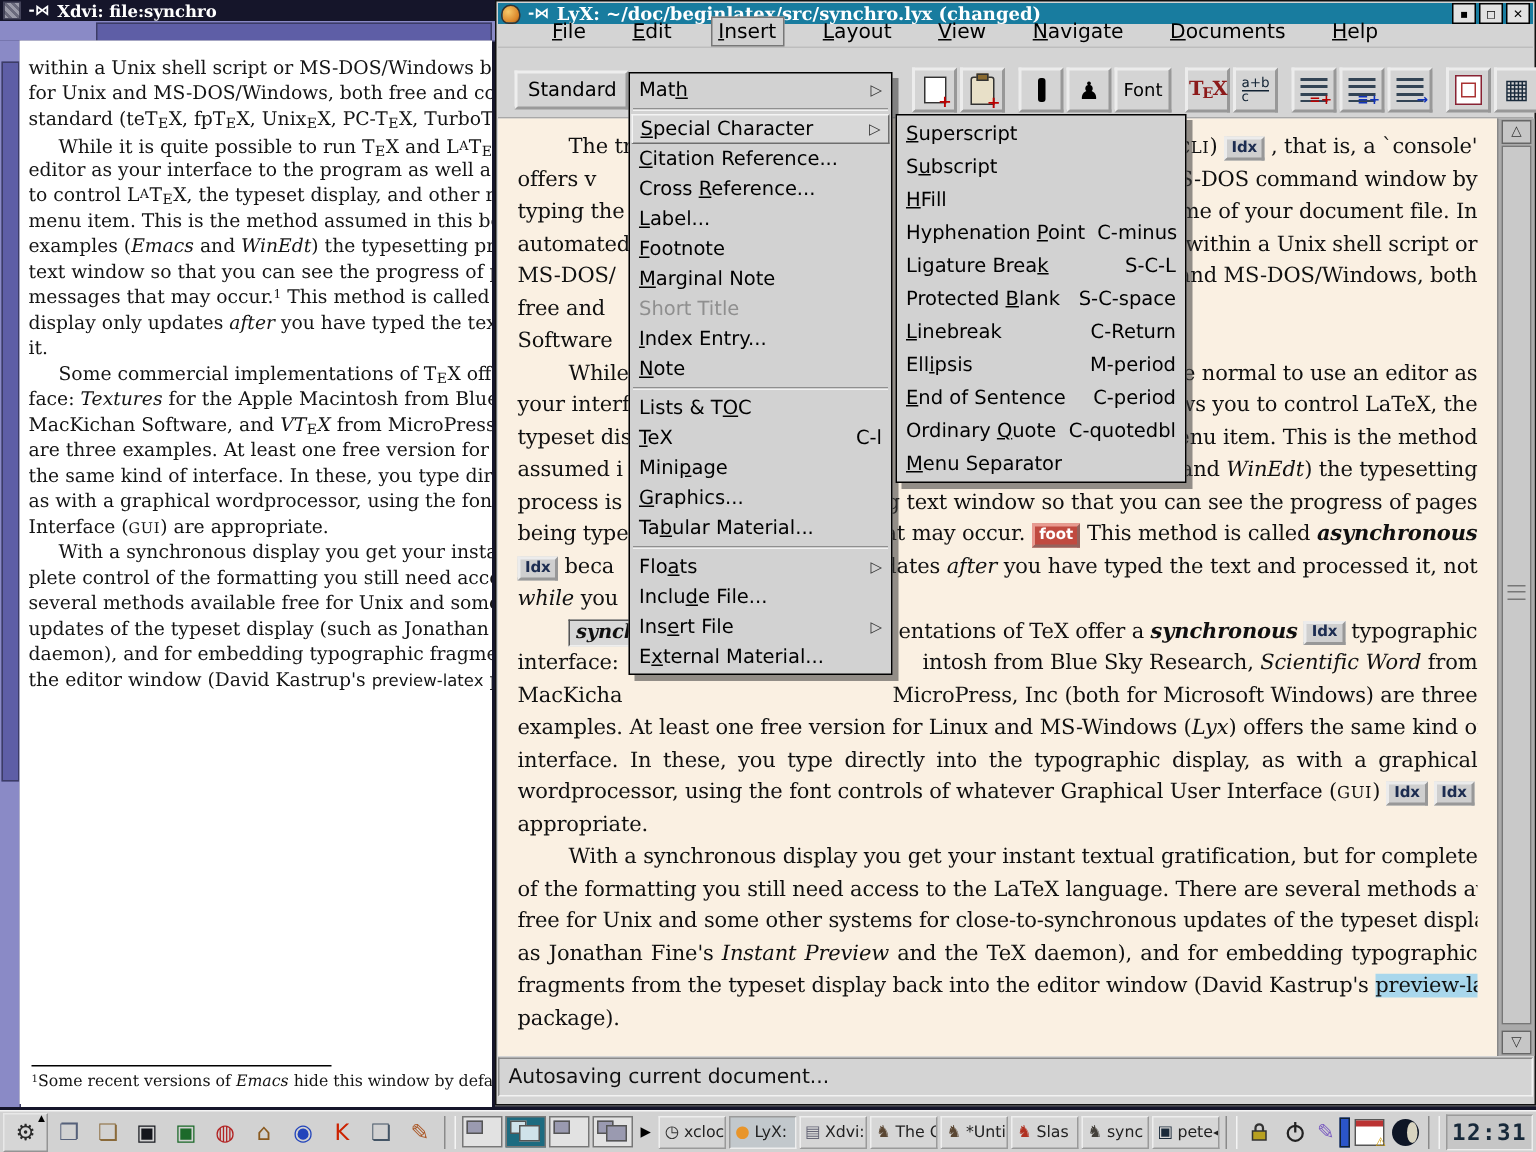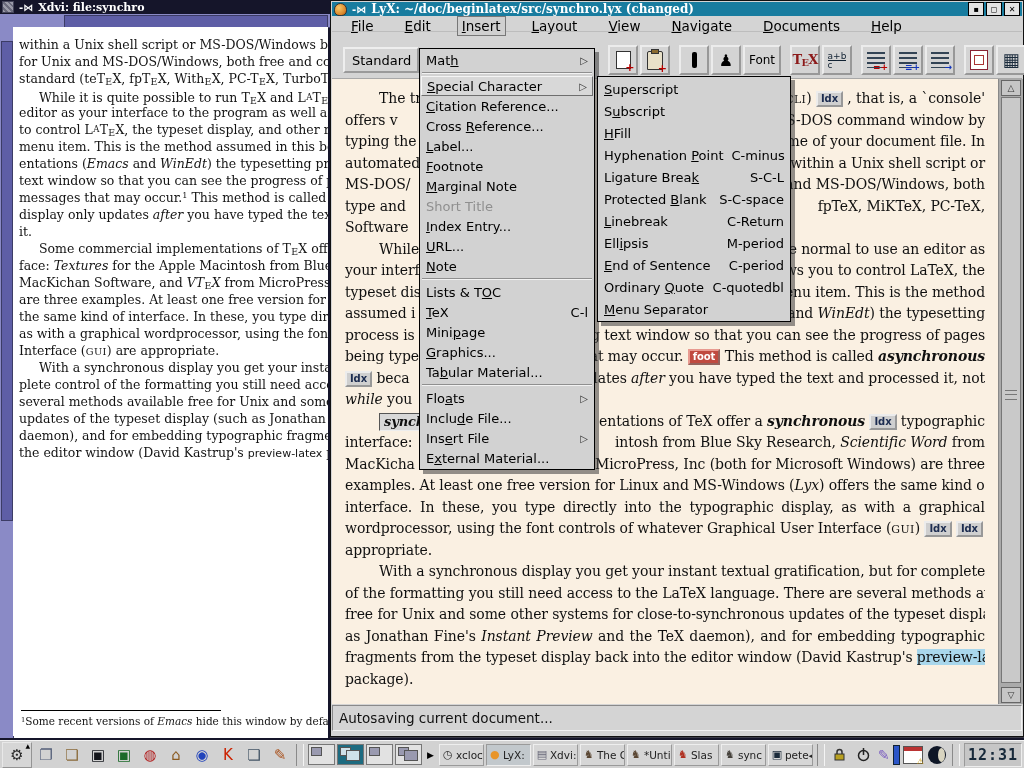--- a/index.html
+++ b/index.html
@@ -39,22 +39,22 @@
          border:1px solid;border-color:#555 #eee #eee #555;padding:0 4px 1px 4px}
 
   
   #lyx{left:330px;top:0;width:694px;height:737px;background:#d4d4d4;border:1px solid #111;box-sizing:border-box}
   #lyx-title{left:1px;top:1px;width:690px;height:14px;background:#187c9f;color:#fff;display:flex;align-items:center;gap:5px;
       font:bold 12px "DejaVu Serif",serif;white-space:nowrap}
   .lyxlogo{width:11px;height:11px;border-radius:50% 50% 40% 40%;background:radial-gradient(circle at 35% 35%,#f6c96a,#d98428 70%,#7a4a10);border:1px solid #333;margin-left:2px;flex:0 0 auto}
   #lyx-btns{margin-left:auto;display:flex;gap:2px;padding-right:2px}
   .tbtn{width:14px;height:12px;background:#e2e2e2;border:1px solid #000;color:#000;font:bold 8px "DejaVu Sans",sans-serif;
         display:flex;align-items:center;justify-content:center}
-  #lyx-menubar{left:1px;top:15px;width:690px;height:16px;background:#d4d4d4;display:flex;align-items:flex-start;gap:21px;
-      padding-left:14px;font:13.5px "DejaVu Sans",sans-serif;color:#000;border-bottom:1px solid #bdbdbd;box-sizing:border-box}
+  #lyx-menubar{left:1px;top:15px;width:690px;height:16px;background:#d4d4d4;display:flex;align-items:flex-end;gap:21px;
+      padding-left:31px;font:13.5px "DejaVu Sans",sans-serif;color:#000;border-bottom:1px solid #bdbdbd;box-sizing:border-box}
   .mb-item{padding:2px 5px;white-space:nowrap}
   .mb-item.pressed{border:1px solid #777;background:#d0d0d0;padding:1px 4px}
   .uu{text-decoration:underline}
   #lyx-toolbar{left:1px;top:41px;width:690px;height:37px;background:#d4d4d4;border-bottom:1px solid #a8a8a8;box-sizing:border-box}
   #layout-combo{left:11px;top:5px;width:76px;height:26px;background:#d4d4d4;border:2px outset #eee;
       font:13px "DejaVu Sans",sans-serif;display:flex;align-items:center;padding-left:7px;box-sizing:border-box}
   #tb-icons{left:276px;top:3px;display:flex;gap:2px;align-items:center}
   .tbi{width:30px;height:30px;background:#d4d4d4;border:2px outset #ececec;display:flex;align-items:center;justify-content:center;box-sizing:border-box;flex:0 0 auto}
   .tbi.wide{width:38px}
   .tbsep{width:5px;height:28px}
@@ -147,26 +147,26 @@
   </div>
   <div id="xdvi-hscroll" class="abs">
     <div id="xdvi-hthumb" class="abs"></div>
   </div>
   <div id="xdvi-vscroll" class="abs">
     <div id="xdvi-vthumb" class="abs"></div>
   </div>
   <div id="xdvi-page" class="abs">
       <div class="xline" style="top: 10px;"><span class="">within a Unix shell script or MS-DOS/Windows batch f</span></div>
       <div class="xline" style="top: 27px;"><span class="">for Unix and MS-DOS/Windows, both free and comm</span></div>
-      <div class="xline" style="top: 44px;"><span class="">standard (teT</span><span class="txe">E</span><span class="">X, fpT</span><span class="txe">E</span><span class="">X, With</span><span class="txe">E</span><span class="">X, PC-T</span><span class="txe">E</span><span class="">X, TurboT</span></div>
+      <div class="xline" style="top: 44px;"><span class="">standard (teT</span><span class="txe">E</span><span class="">X, fpT</span><span class="txe">E</span><span class="">X, Unix</span><span class="txe">E</span><span class="">X, PC-T</span><span class="txe">E</span><span class="">X, TurboT</span></div>
       <div class="xline ind" style="top: 63px;"><span class="">While it is quite possible to run T</span><span class="txe">E</span><span class="">X and L</span><span class="txa">A</span><span class="">T</span><span class="txe">E</span></div>
       <div class="xline" style="top: 78px;"><span class="">editor as your interface to the program as well as to yo</span></div>
       <div class="xline" style="top: 95px;"><span class="">to control L</span><span class="txa">A</span><span class="">T</span><span class="txe">E</span><span class="">X, the typeset display, and other related </span></div>
       <div class="xline" style="top: 112px;"><span class="">menu item.  This is the method assumed in this bookl</span></div>
-      <div class="xline" style="top: 129px;"><span class="">entations (</span><span class="it">Emacs</span><span class=""> and </span><span class="it">WinEdt</span><span class="">) the typesetting process i</span></div>
+      <div class="xline" style="top: 129px;"><span class="">examples (</span><span class="it">Emacs</span><span class=""> and </span><span class="it">WinEdt</span><span class="">) the typesetting process i</span></div>
       <div class="xline" style="top: 146px;"><span class="">text window so that you can see the progress of page</span></div>
       <div class="xline" style="top: 163px;"><span class="">messages that may occur.</span><span class="sup">1</span><span class="">  This method is called </span></div>
       <div class="xline" style="top: 180px;"><span class="">display only updates </span><span class="it">after</span><span class=""> you have typed the text and </span></div>
       <div class="xline" style="top: 197px;"><span class="">it.</span></div>
       <div class="xline ind" style="top: 214px;"><span class="">Some commercial implementations of T</span><span class="txe">E</span><span class="">X offer a s</span></div>
       <div class="xline" style="top: 231px;"><span class="">face: </span><span class="it">Textures</span><span class=""> for the Apple Macintosh from Blue Sky</span></div>
       <div class="xline" style="top: 248px;"><span class="">MacKichan Software, and </span><span class="it">VT</span><span class="txe">E</span><span class="it">X</span><span class=""> from MicroPress, Inc</span></div>
       <div class="xline" style="top: 265px;"><span class="">are three examples. At least one free version for Linux</span></div>
       <div class="xline" style="top: 282px;"><span class="">the same kind of interface.  In these, you type directl</span></div>
       <div class="xline" style="top: 299px;"><span class="">as with a graphical wordprocessor, using the font contr</span></div>
@@ -265,22 +265,21 @@
       </div>
       <div class="dline flex" style="top: 75.5px;">
         <span class="lfrag"><span class="">automated</span></span>
         <span class="rfrag"><span class="">within a Unix shell script or</span></span>
       </div>
       <div class="dline flex" style="top: 97px;">
         <span class="lfrag"><span class="">MS-DOS/</span></span>
         <span class="rfrag"><span class="">and MS-DOS/Windows, both</span></span>
       </div>
       <div class="dline flex" style="top: 118.5px;">
-        <span class="lfrag"><span class="">type and</span></span>
-        <span class="rfrag"><span class="">fpTeX, MiKTeX, PC-TeX,</span></span>
+        <span class="lfrag"><span class="">free and</span></span>
       </div>
       <div class="dline flex" style="top: 140px;">
         <span class="lfrag"><span class="">Software</span></span>
         <span class="rfrag"></span>
       </div>
       <div class="dline flex" style="top: 161.5px;">
         <span class="lfrag ind"><span class="">While</span></span>
         <span class="rfrag"><span class="">more normal to use an editor as</span></span>
       </div>
       <div class="dline flex" style="top: 183px;">
@@ -369,23 +368,20 @@
       <div class="mi">
         <span><span class="uu">M</span>arginal Note</span>
       </div>
       <div class="mi dis">
         <span>Short Title</span>
       </div>
       <div class="mi">
         <span><span class="uu">I</span>ndex Entry...</span>
       </div>
       <div class="mi">
-        <span><span class="uu">U</span>RL...</span>
-      </div>
-      <div class="mi">
         <span><span class="uu">N</span>ote</span>
       </div>
       <div class="msep"></div>
       <div class="mi">
         <span>Lists &amp; T<span class="uu">O</span>C</span>
       </div>
       <div class="mi">
         <span><span class="uu">T</span>eX</span>
         <span class="msc">C-l</span>
       </div>

